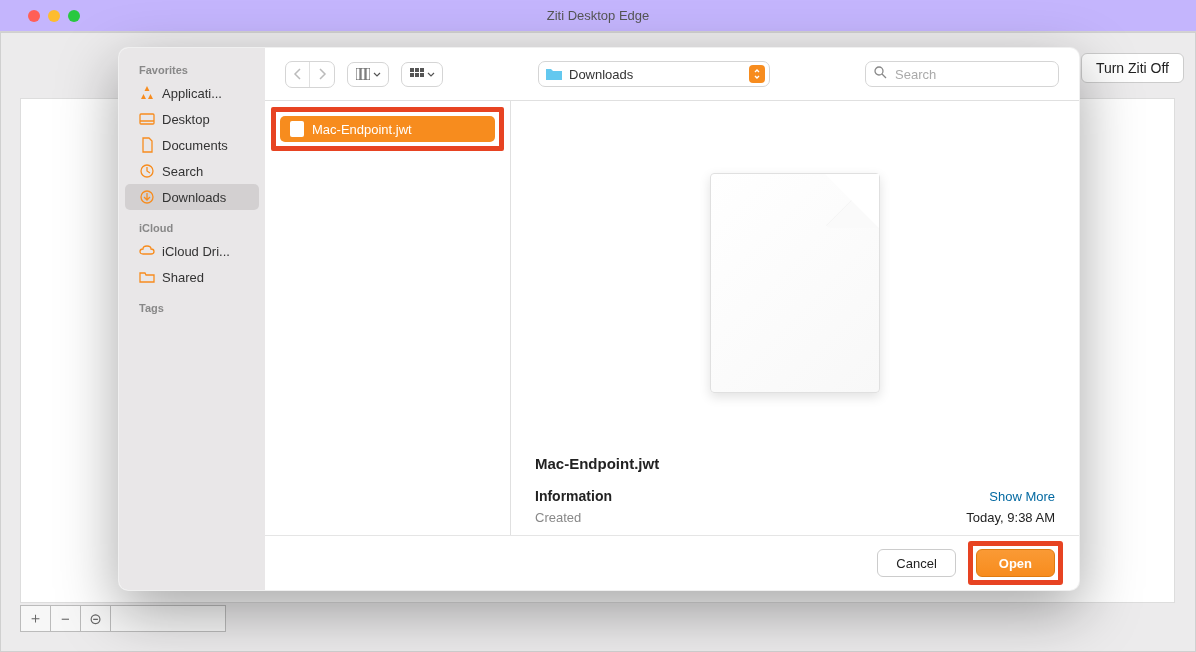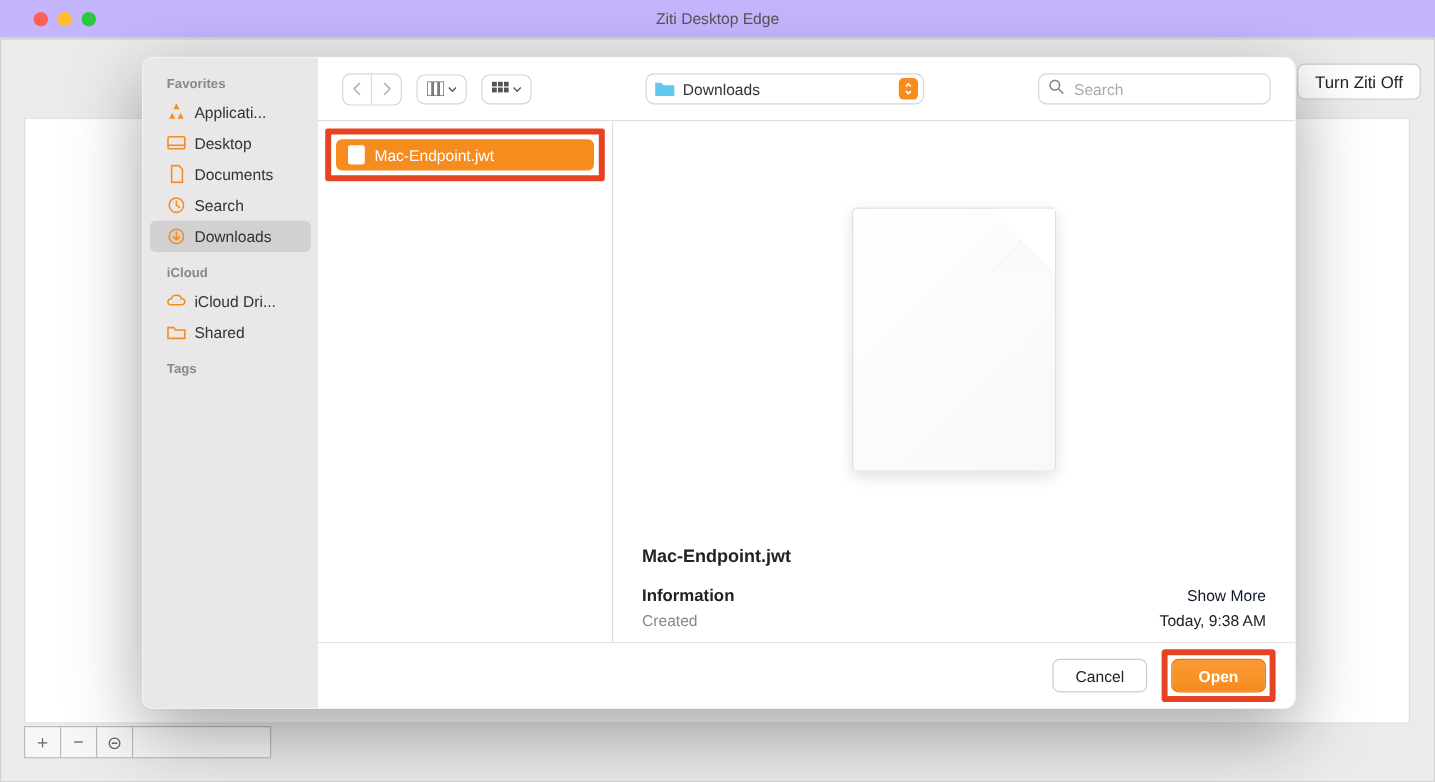--- a/index.html
+++ b/index.html
@@ -333,21 +333,21 @@
       justify-content: space-between;
       margin-top: 16px;
       align-items: center;
     }
     .info-title {
       font-weight: 600;
       font-size: 14px;
       color: #222;
     }
     .show-more {
-      color: #0f172a;
+      color: #0369a1;
       font-size: 13px;
     }
     .info-row {
       display: flex;
       justify-content: space-between;
       margin-top: 6px;
       color: #888;
       font-size: 13px;
       padding-bottom: 10px;
     }

